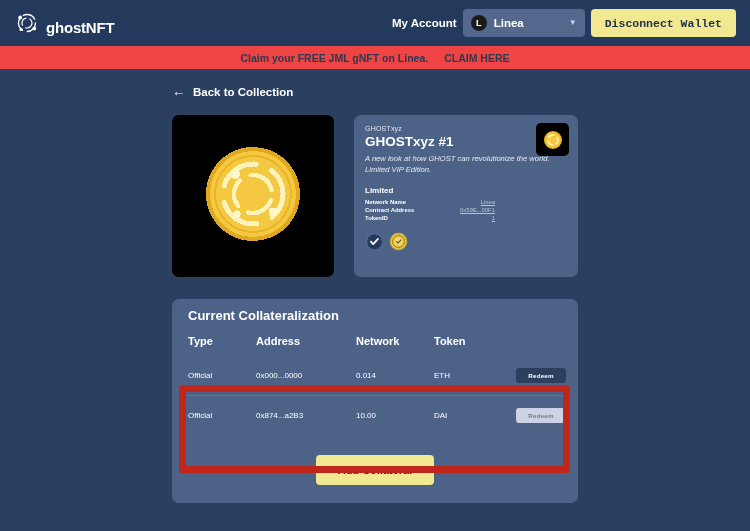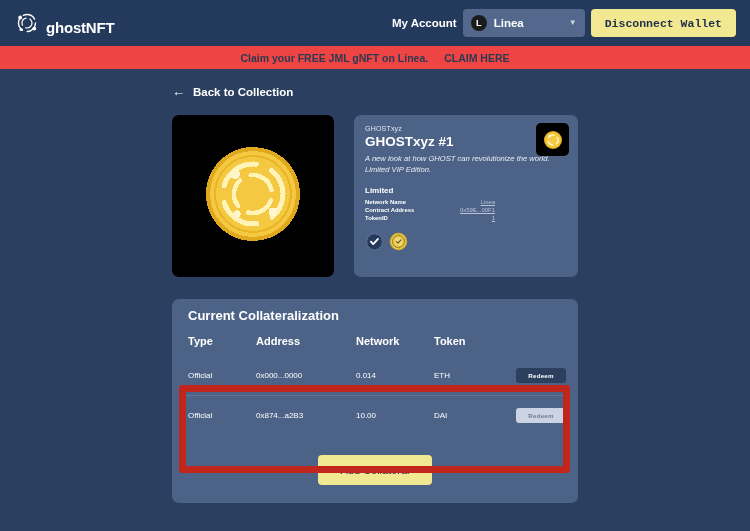--- a/index.html
+++ b/index.html
@@ -272,21 +272,21 @@
     display: flex;
     justify-content: center;
     margin-top: 20px;
   }
   .add-btn {
     background: #f2e891;
     border: none;
     border-radius: 4px;
     color: #22324d;
     font-size: 11px;
-    font-weight: 400;
+    font-weight: 700;
     padding: 9px 22px;
     cursor: pointer;
     font-family: "Liberation Sans", sans-serif;
   }
 
   
   .annot-box {
     position: absolute;
     left: 179px; top: 316px;
     width: 391px; height: 88px;

